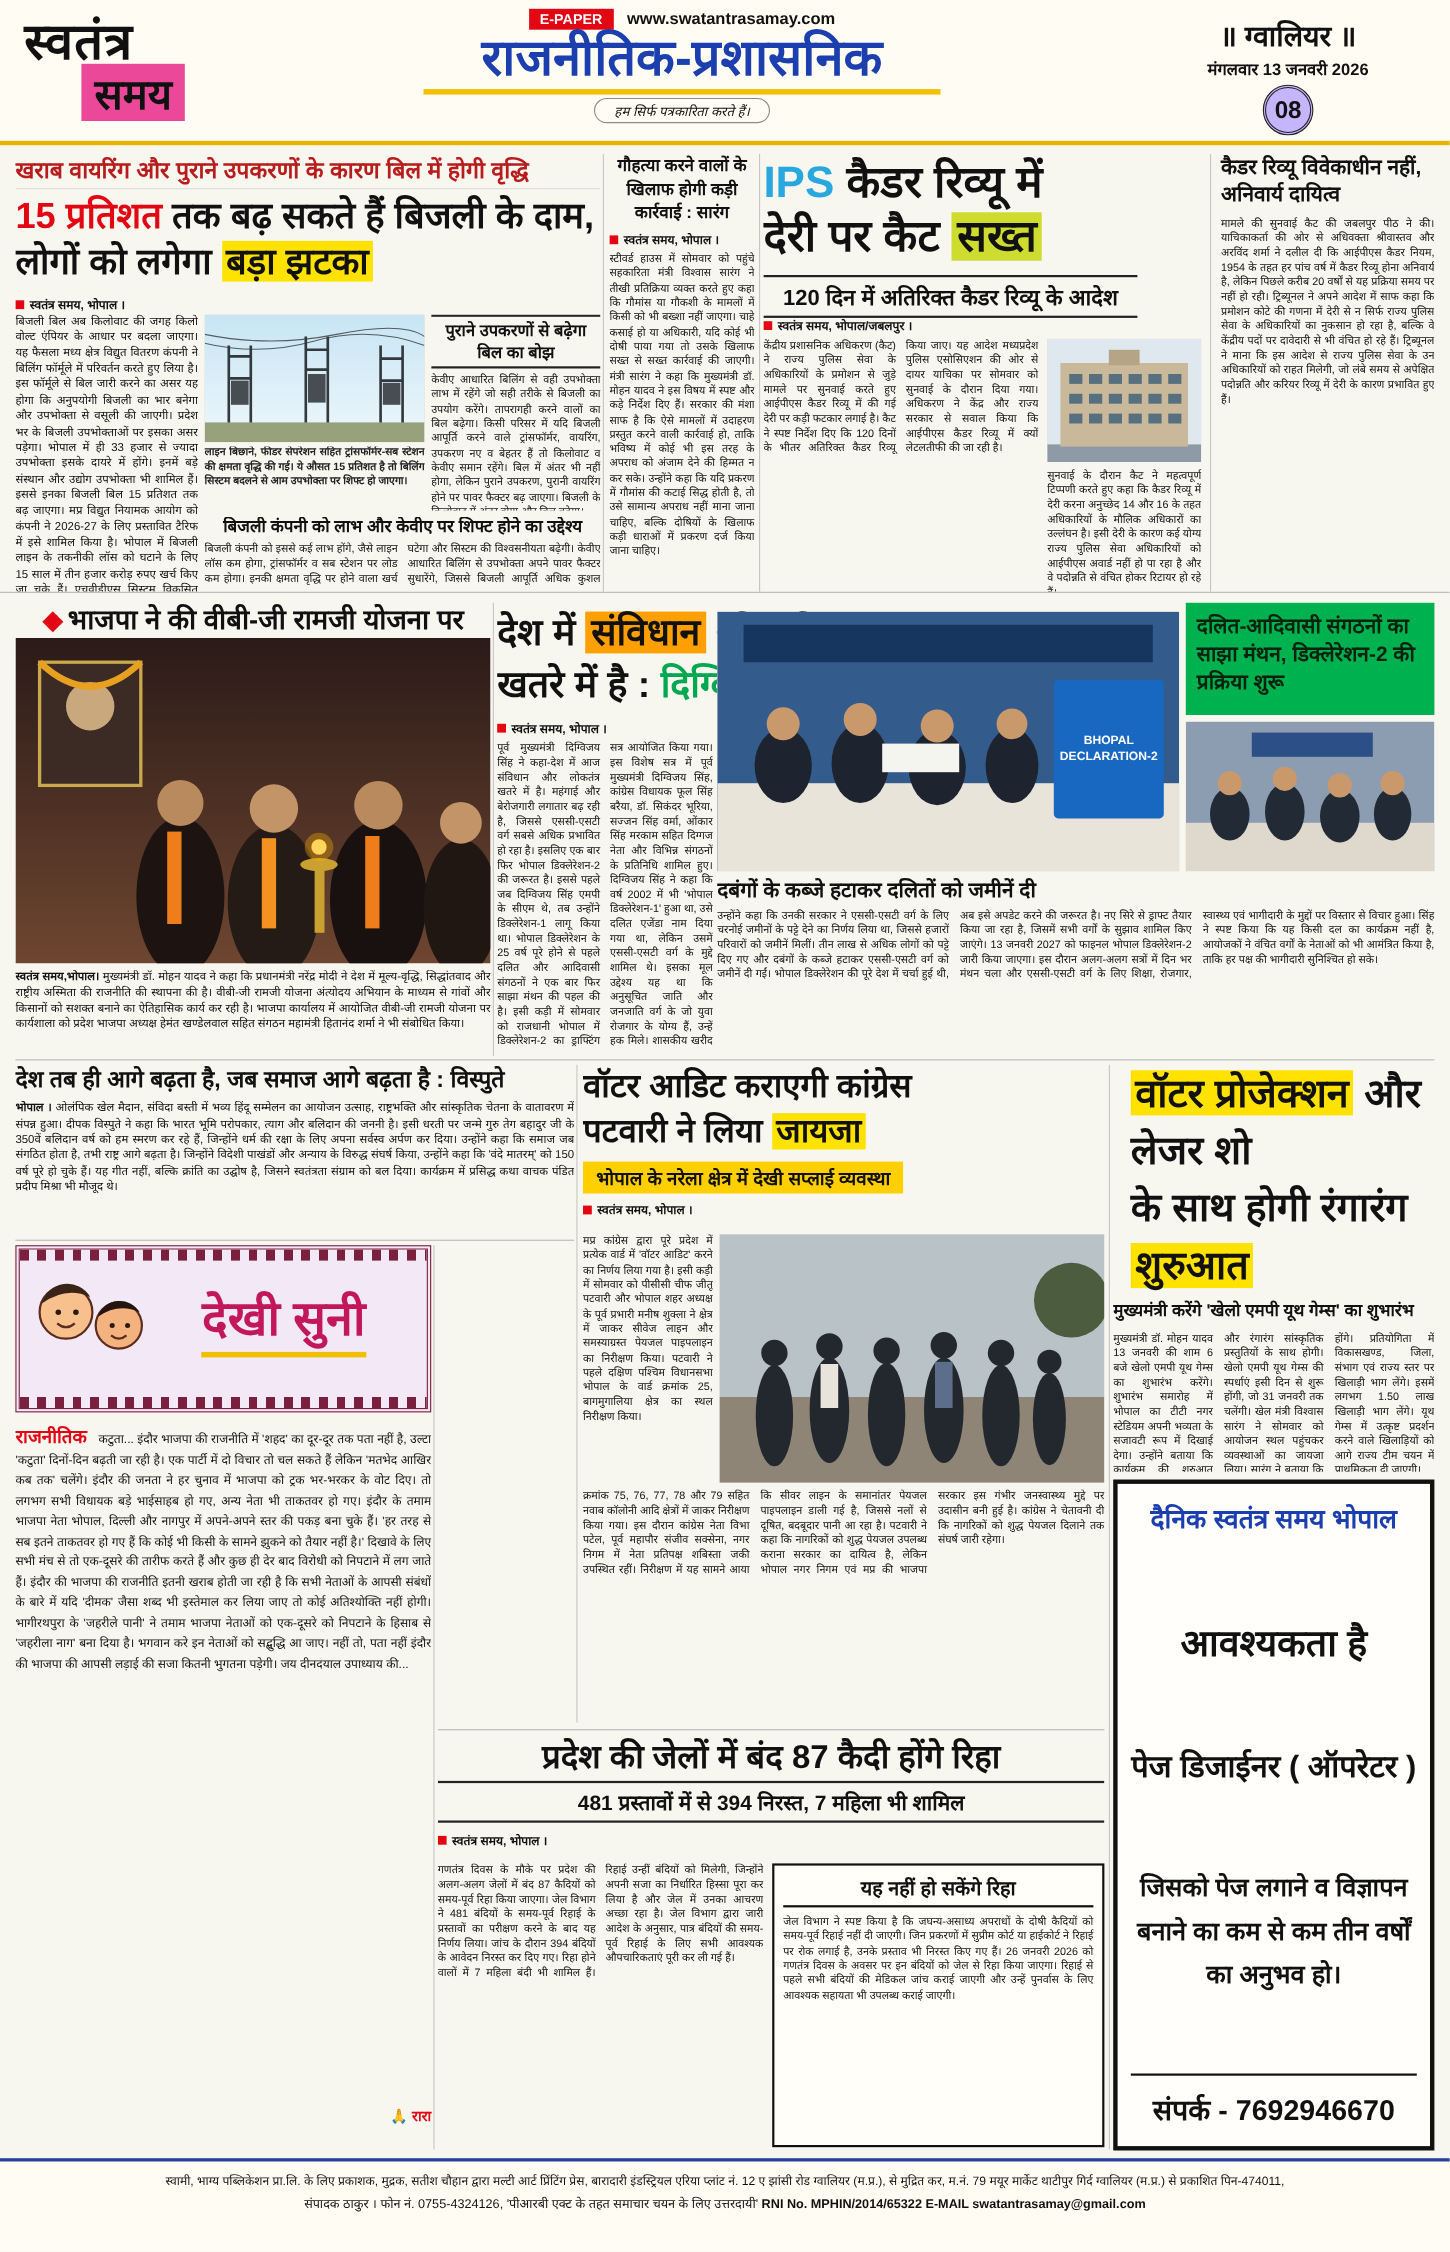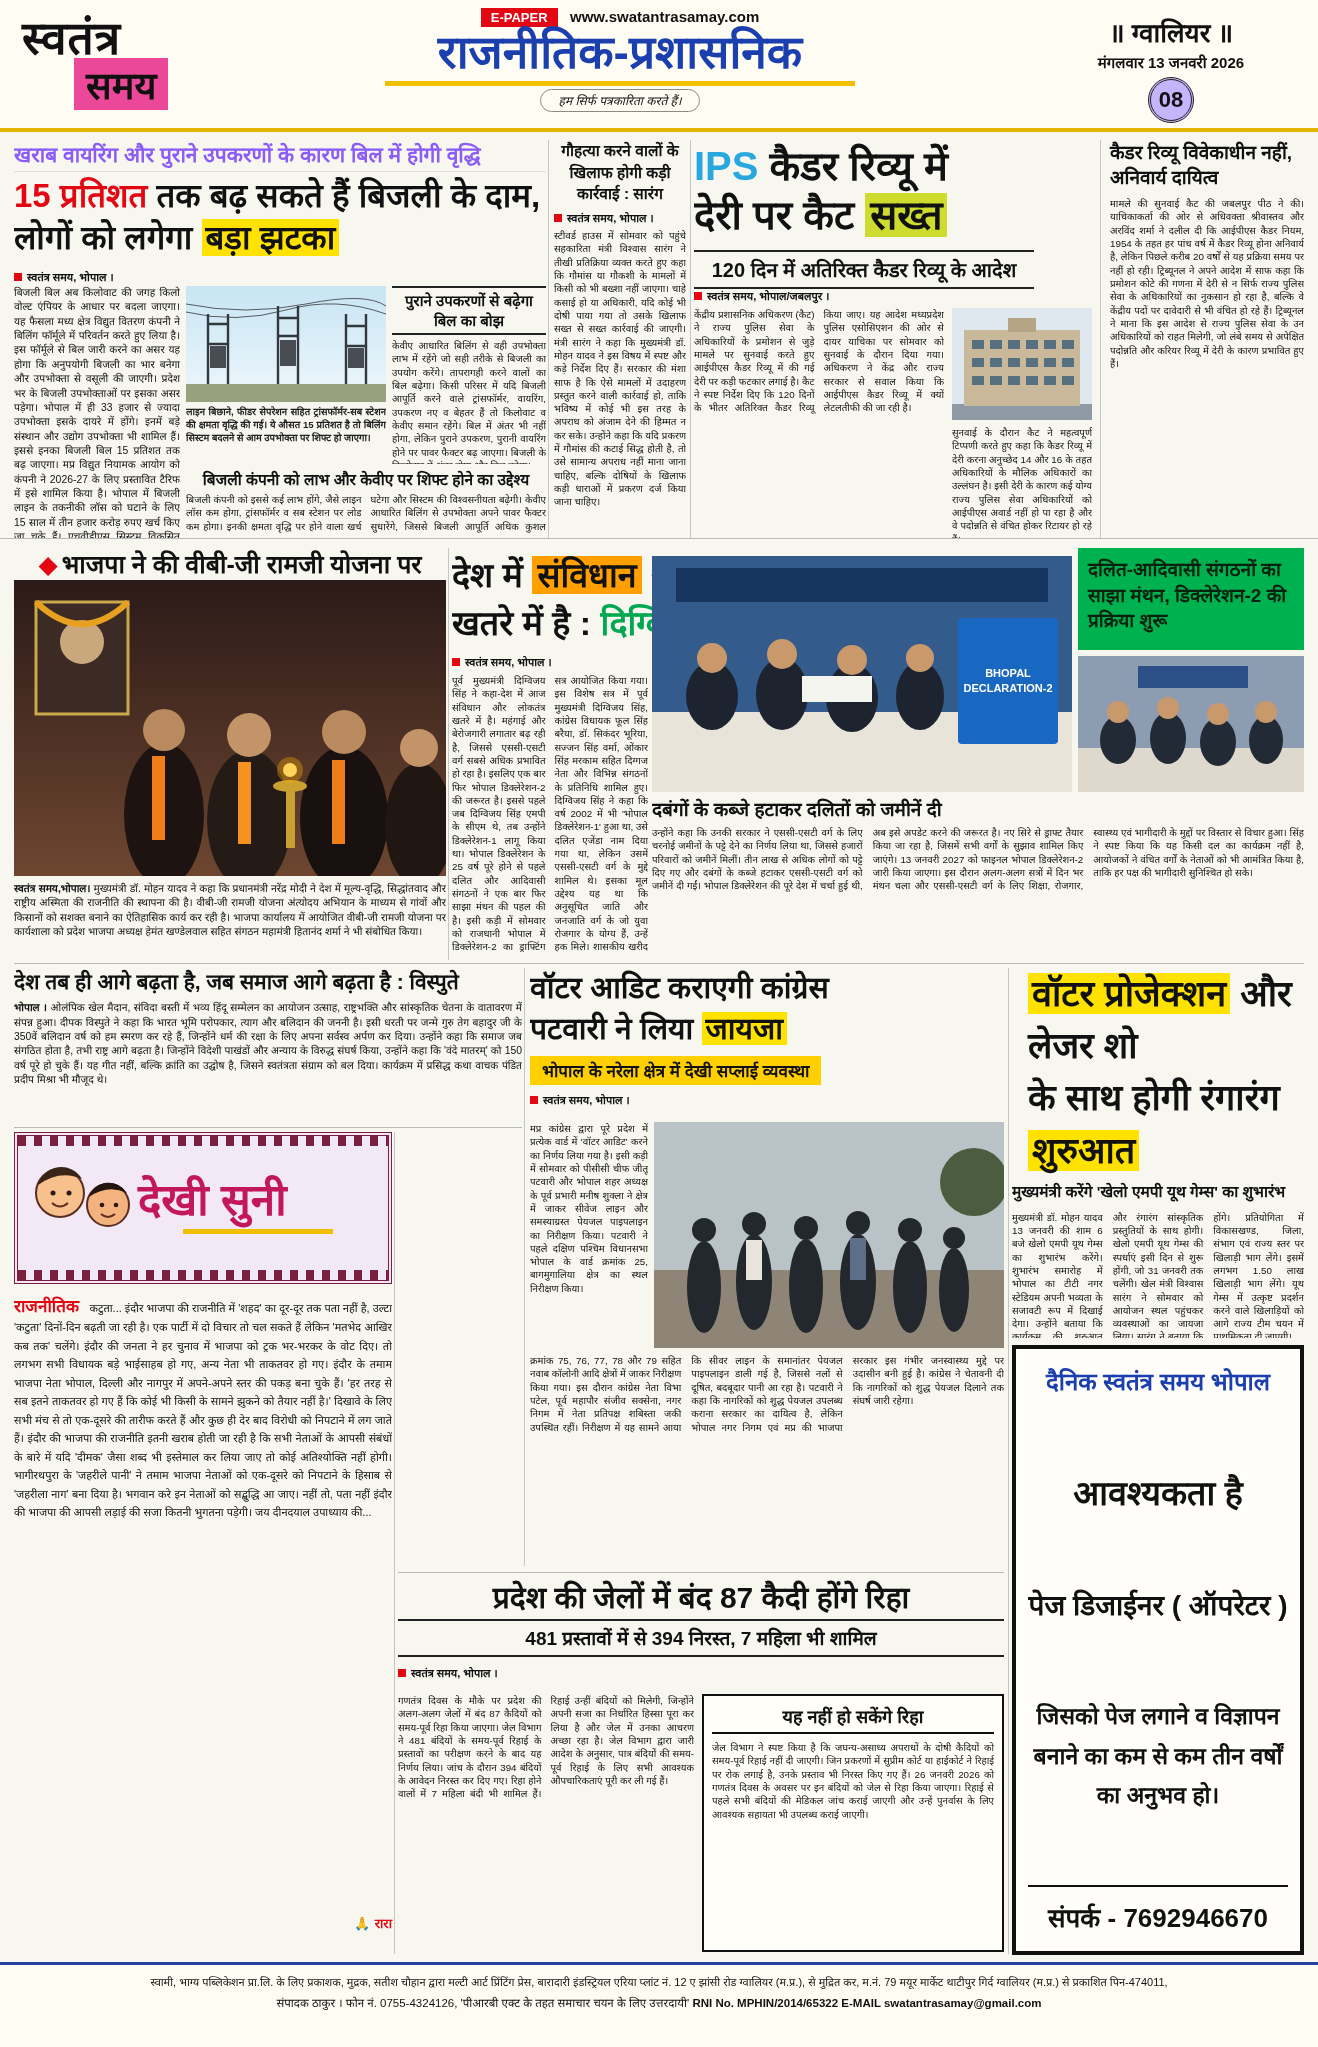--- a/index.html
+++ b/index.html
@@ -20,21 +20,21 @@
 .mast2{display:inline-block;background:#ec4899;padding:0 12px;font-size:38px;font-weight:800;margin-left:52px;margin-top:-4px;}
 .ep-badge{background:#e30613;color:#fff;padding:2px 10px;font-size:13px;font-weight:bold;display:inline-block;}
 .ep-site{font-size:15px;font-weight:bold;margin-left:8px;}
 .sec-title{font-size:46px;font-weight:800;color:#1b3fae;line-height:1.1;}
 .sec-bar{width:470px;height:5px;background:#f3c000;margin:3px auto 3px;}
 .tagline{display:inline-block;border:1px solid #8a8a8a;border-radius:18px;padding:2px 18px;font-size:12px;font-style:italic;}
 .city{font-size:26px;font-weight:800;}
 .h-date{font-size:15px;font-weight:bold;margin-top:2px;}
 .pageno{width:46px;height:46px;border:3px double #222;border-radius:50%;line-height:40px;font-size:22px;font-weight:800;margin:5px auto 0;background:#c4b5fd;text-align:center;}
 
-.kicker{color:#8b5cf6;font-size:21px;font-weight:800;border-bottom:1px solid #ddd;padding-bottom:3px;}
+.kicker{color:#b91c1c;font-size:21px;font-weight:800;border-bottom:1px solid #ddd;padding-bottom:3px;}
 .elec-head{font-size:33px;font-weight:800;line-height:1.28;margin-top:3px;}
 .hl-red{color:#e30613;}
 .hl-yel{background:#ffe200;padding:0 4px;}
 .body-sm{font-size:10.4px;line-height:1.38;}
 .body-xs{font-size:9.8px;line-height:1.36;}
 .photo{position:absolute;overflow:hidden;background:#ddd;}
 .photo svg{display:block;width:100%;height:100%;}
 .cap{font-size:9.6px;line-height:1.35;font-weight:bold;color:#222;}
 .subbox-title{font-size:15px;font-weight:800;text-align:center;border-top:2px solid #222;border-bottom:2px solid #222;padding:3px 0;line-height:1.3;}
 .bot-title{font-size:15.5px;font-weight:800;text-align:center;line-height:1.3;}
@@ -337,21 +337,21 @@
           <circle cx="25" cy="40" r="2.5" fill="#2a1a12"></circle>
             <circle cx="41" cy="40" r="2.5" fill="#2a1a12"></circle>
           <path d="M24 50 q8 7 16 0" stroke="#5a2d20" stroke-width="2" fill="none"></path>
           <circle cx="80" cy="52" r="21" fill="#f3b27e" stroke="#5a2d20" stroke-width="2"></circle>
           <path d="M61 44 a21 21 0 0 1 38 -4 q-19 -9 -38 4" fill="#241510"></path>
           <circle cx="74" cy="52" r="2.3" fill="#2a1a12"></circle>
             <circle cx="88" cy="52" r="2.3" fill="#2a1a12"></circle>
           <path d="M73 61 q7 6 14 0" stroke="#5a2d20" stroke-width="2" fill="none"></path>
         </svg>
       </span>
-      <div style="flex:1;">
+      <div style="flex:1;text-align:center;">
         <div class="dk-title">देखी सुनी</div>
         <div class="dk-swoosh" style="margin:4px auto 0;"></div>
       </div>
     </div>
     <div class="pat" style="position:absolute;bottom:0;left:0;right:0;"></div>
   </div>
   <div class="just ovh" style="margin-top:10px;height:616px;">
     <span class="dk-label">राजनीतिक</span>
     <span class="dk-body">कटुता... इंदौर भाजपा की राजनीति में 'शहद' का दूर-दूर तक पता नहीं है, उल्टा 'कटुता' दिनों-दिन बढ़ती जा रही है। एक पार्टी में दो विचार तो चल सकते हैं लेकिन 'मतभेद आखिर कब तक' चलेंगे। इंदौर की जनता ने हर चुनाव में भाजपा को ट्रक भर-भरकर के वोट दिए। तो लगभग सभी विधायक बड़े भाईसाहब हो गए, अन्य नेता भी ताकतवर हो गए। इंदौर के तमाम भाजपा नेता भोपाल, दिल्ली और नागपुर में अपने-अपने स्तर की पकड़ बना चुके हैं। 'हर तरह से सब इतने ताकतवर हो गए हैं कि कोई भी किसी के सामने झुकने को तैयार नहीं है।' दिखावे के लिए सभी मंच से तो एक-दूसरे की तारीफ करते हैं और कुछ ही देर बाद विरोधी को निपटाने में लग जाते हैं। इंदौर की भाजपा की राजनीति इतनी खराब होती जा रही है कि सभी नेताओं के आपसी संबंधों के बारे में यदि 'दीमक' जैसा शब्द भी इस्तेमाल कर लिया जाए तो कोई अतिश्योक्ति नहीं होगी। भागीरथपुरा के 'जहरीले पानी' ने तमाम भाजपा नेताओं को एक-दूसरे को निपटाने के हिसाब से 'जहरीला नाग' बना दिया है। भगवान करे इन नेताओं को सद्बुद्धि आ जाए। नहीं तो, पता नहीं इंदौर की भाजपा की आपसी लड़ाई की सजा कितनी भुगतना पड़ेगी। जय दीनदयाल उपाध्याय की...</span>
   </div>

